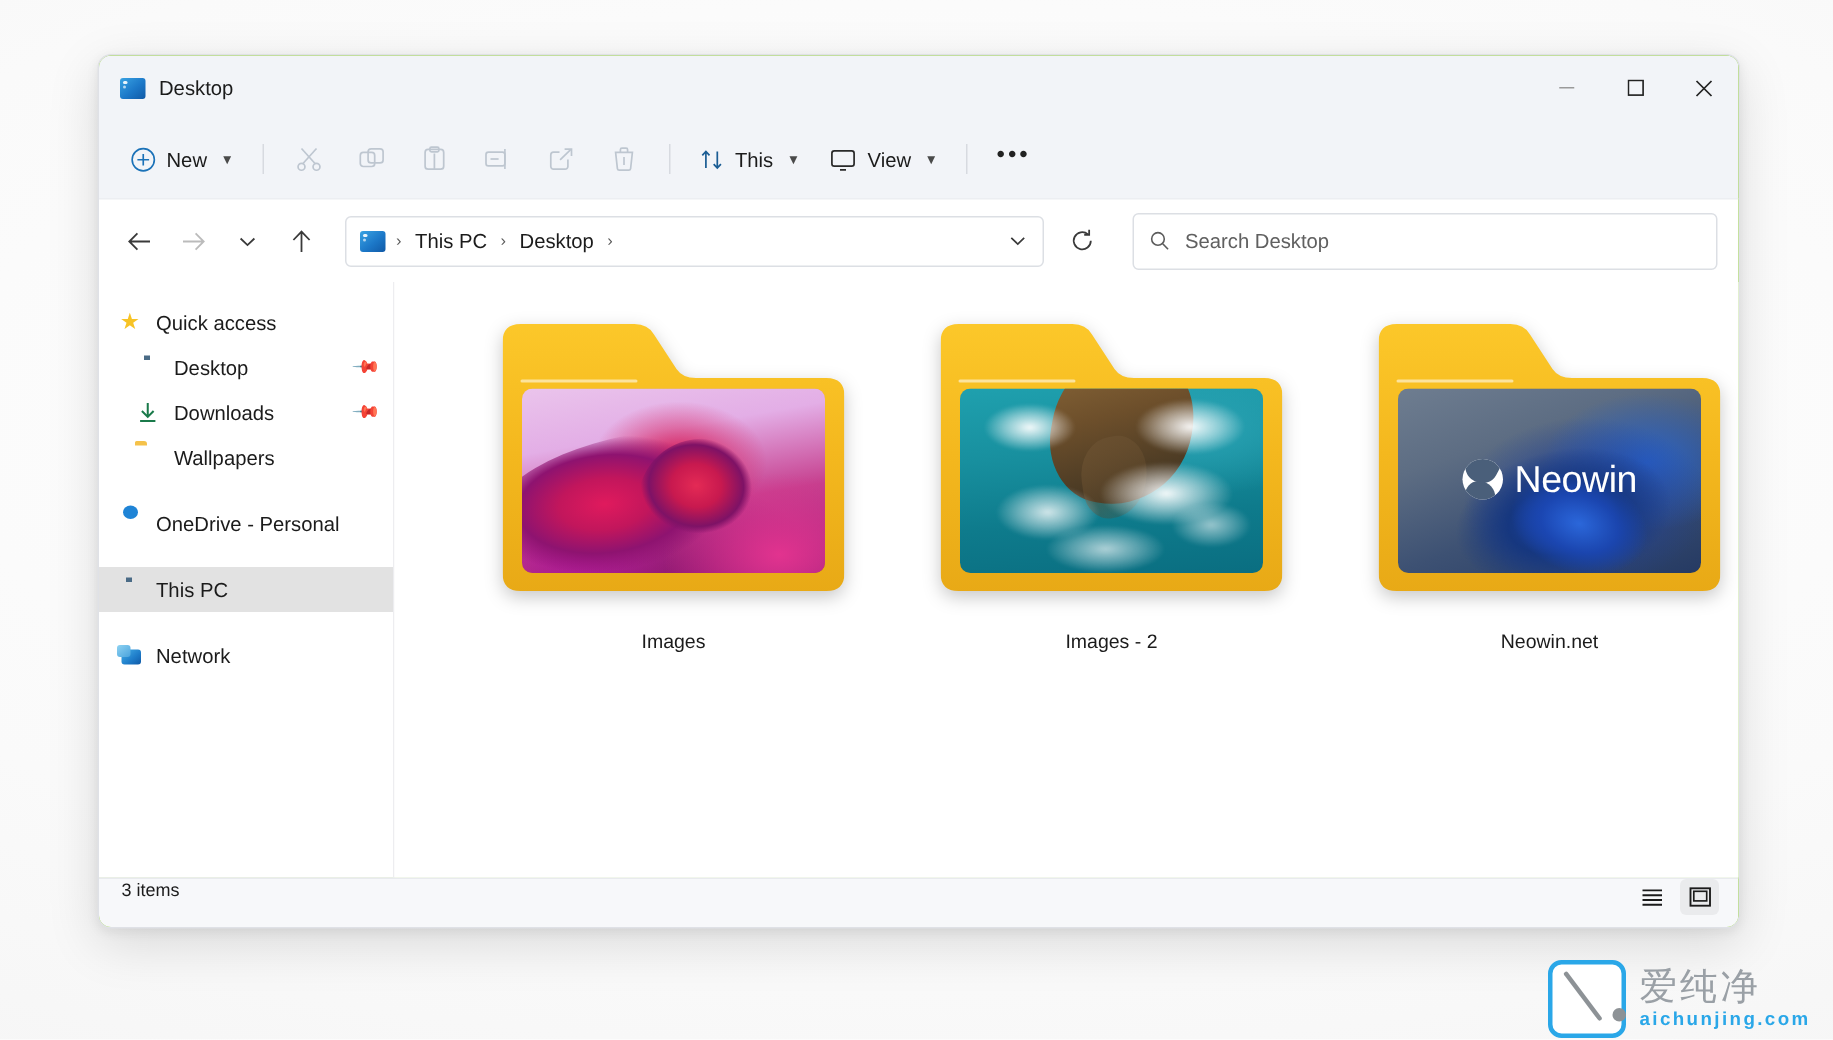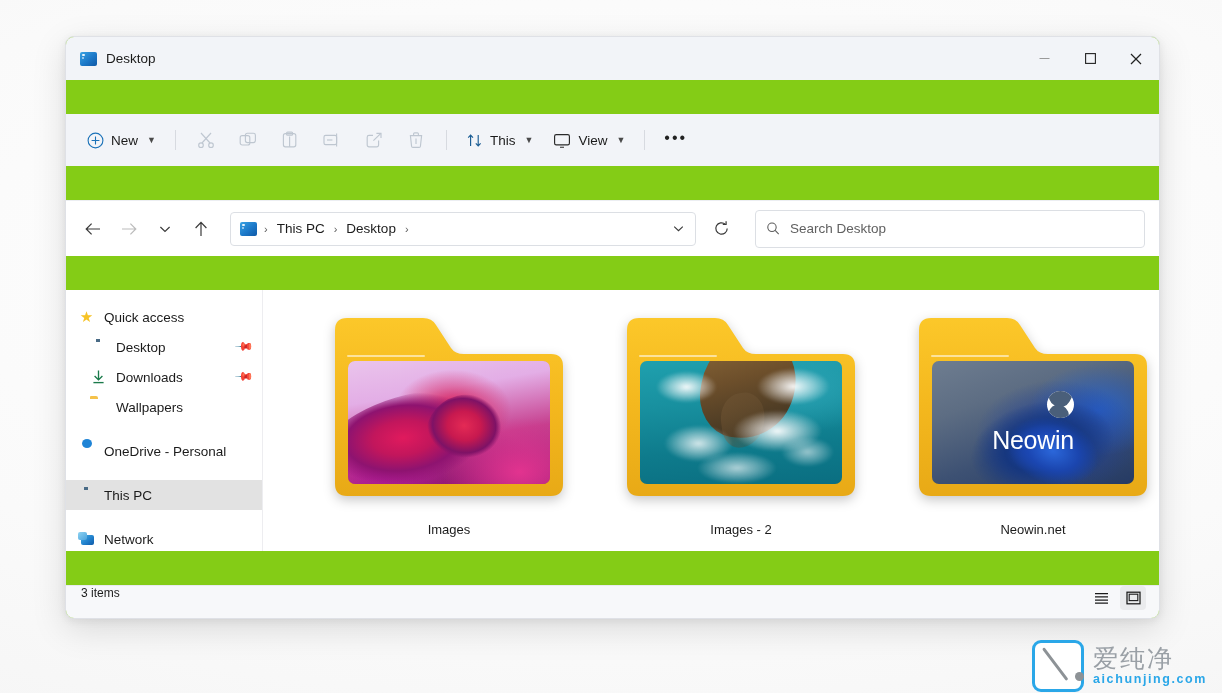--- a/index.html
+++ b/index.html
@@ -31,21 +31,20 @@
     top: 36px;
     width: 1095px;
     height: 583px;
     background: #84cc16;
     border-radius: 9px;
     border: 1px solid #dfe1e6;
     box-shadow: 0 10px 34px rgba(0,0,0,0.13), 0 2px 8px rgba(0,0,0,0.07);
     overflow: hidden;
     display: flex;
     flex-direction: column;
-    gap: 34px;
   }
 
   
   .titlebar {
     height: 43px;
     background: #f2f4f8;
     display: flex;
     align-items: center;
     position: relative;
     flex: none;
@@ -494,24 +493,23 @@
     width: 58%; height: 74%;
     background:
       radial-gradient(closest-side at 50% 45%, #2d6be0 0%, #1b47b4 45%, rgba(22,55,127,0) 80%);
     border-radius: 52% 48% 56% 44% / 46% 54% 46% 54%;
     transform: rotate(18deg);
     opacity: .9;
   }
   .neo-brand {
     position: relative;
     display: flex;
-    align-items: flex-end;
+    align-items: flex-start;
     gap: 8px;
     z-index: 3;
-    flex-direction: column;
   }
   .neo-mark {
     width: 27px; height: 27px;
     border-radius: 50%;
     background: #ffffff;
     position: relative;
     overflow: hidden;
     flex: none;
   }
   .neo-mark::before {

